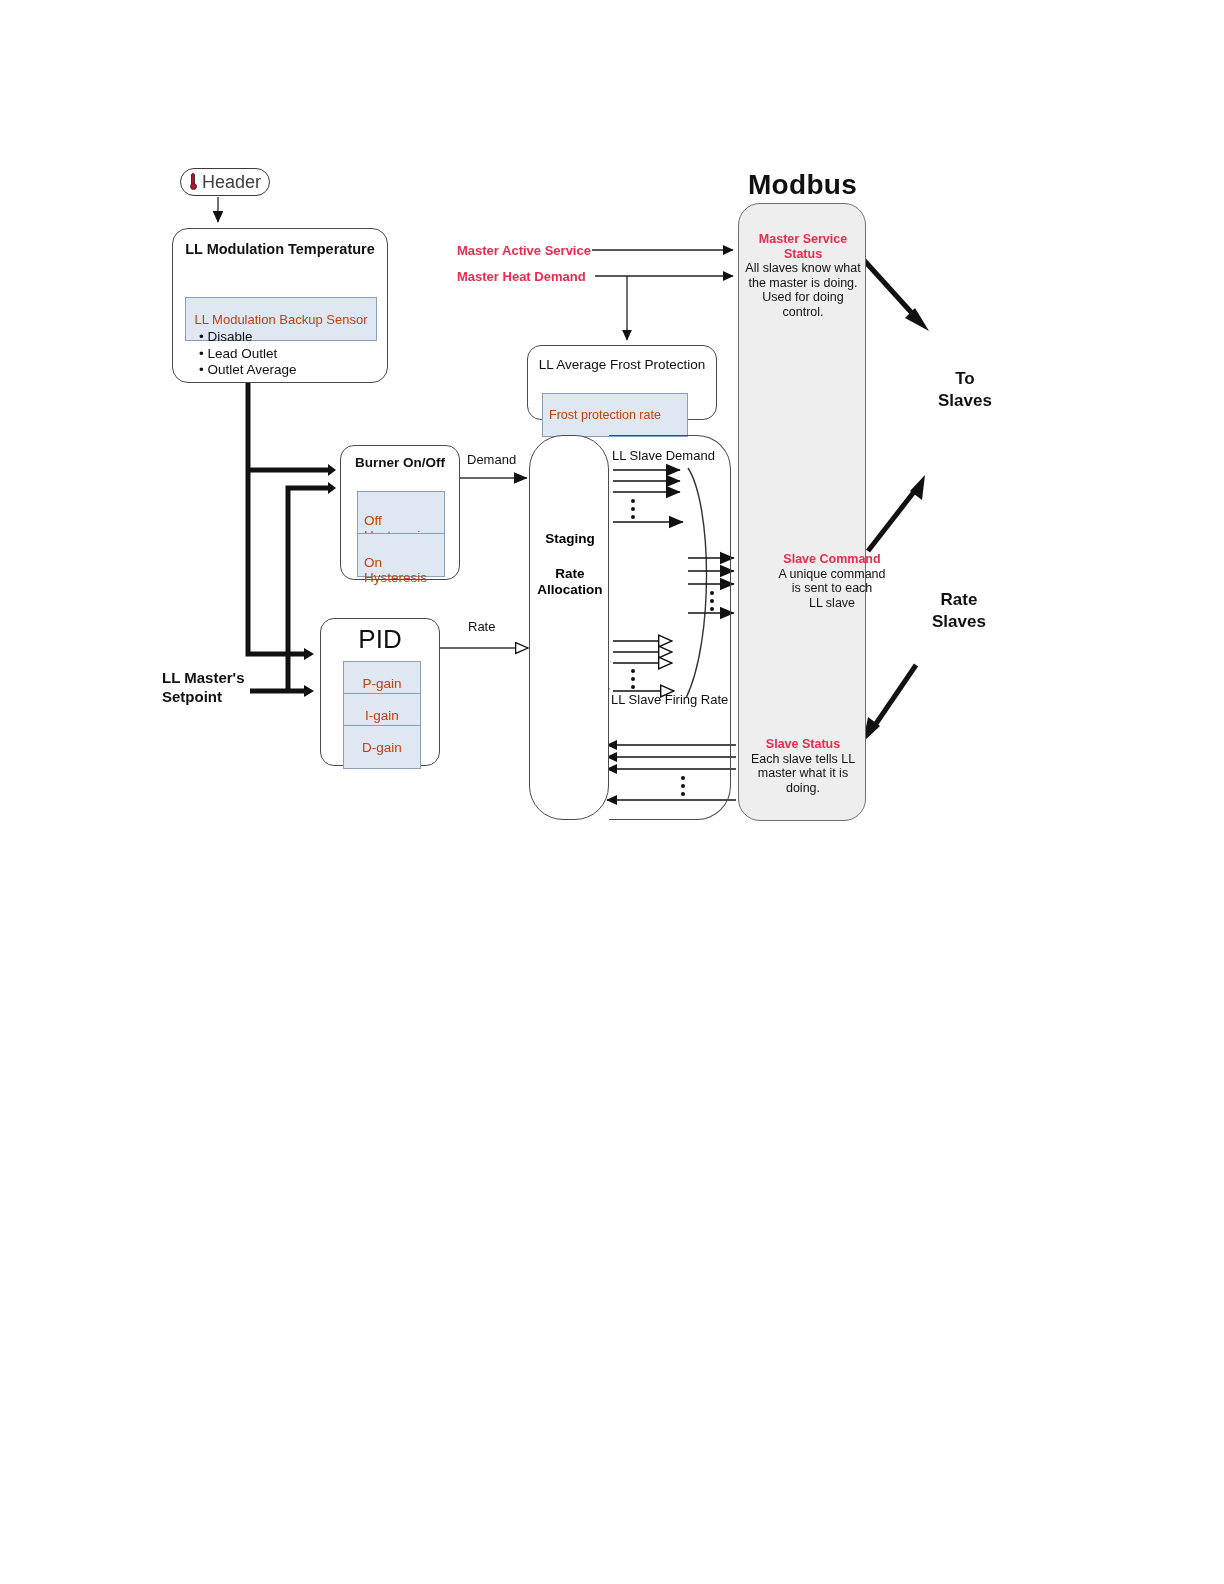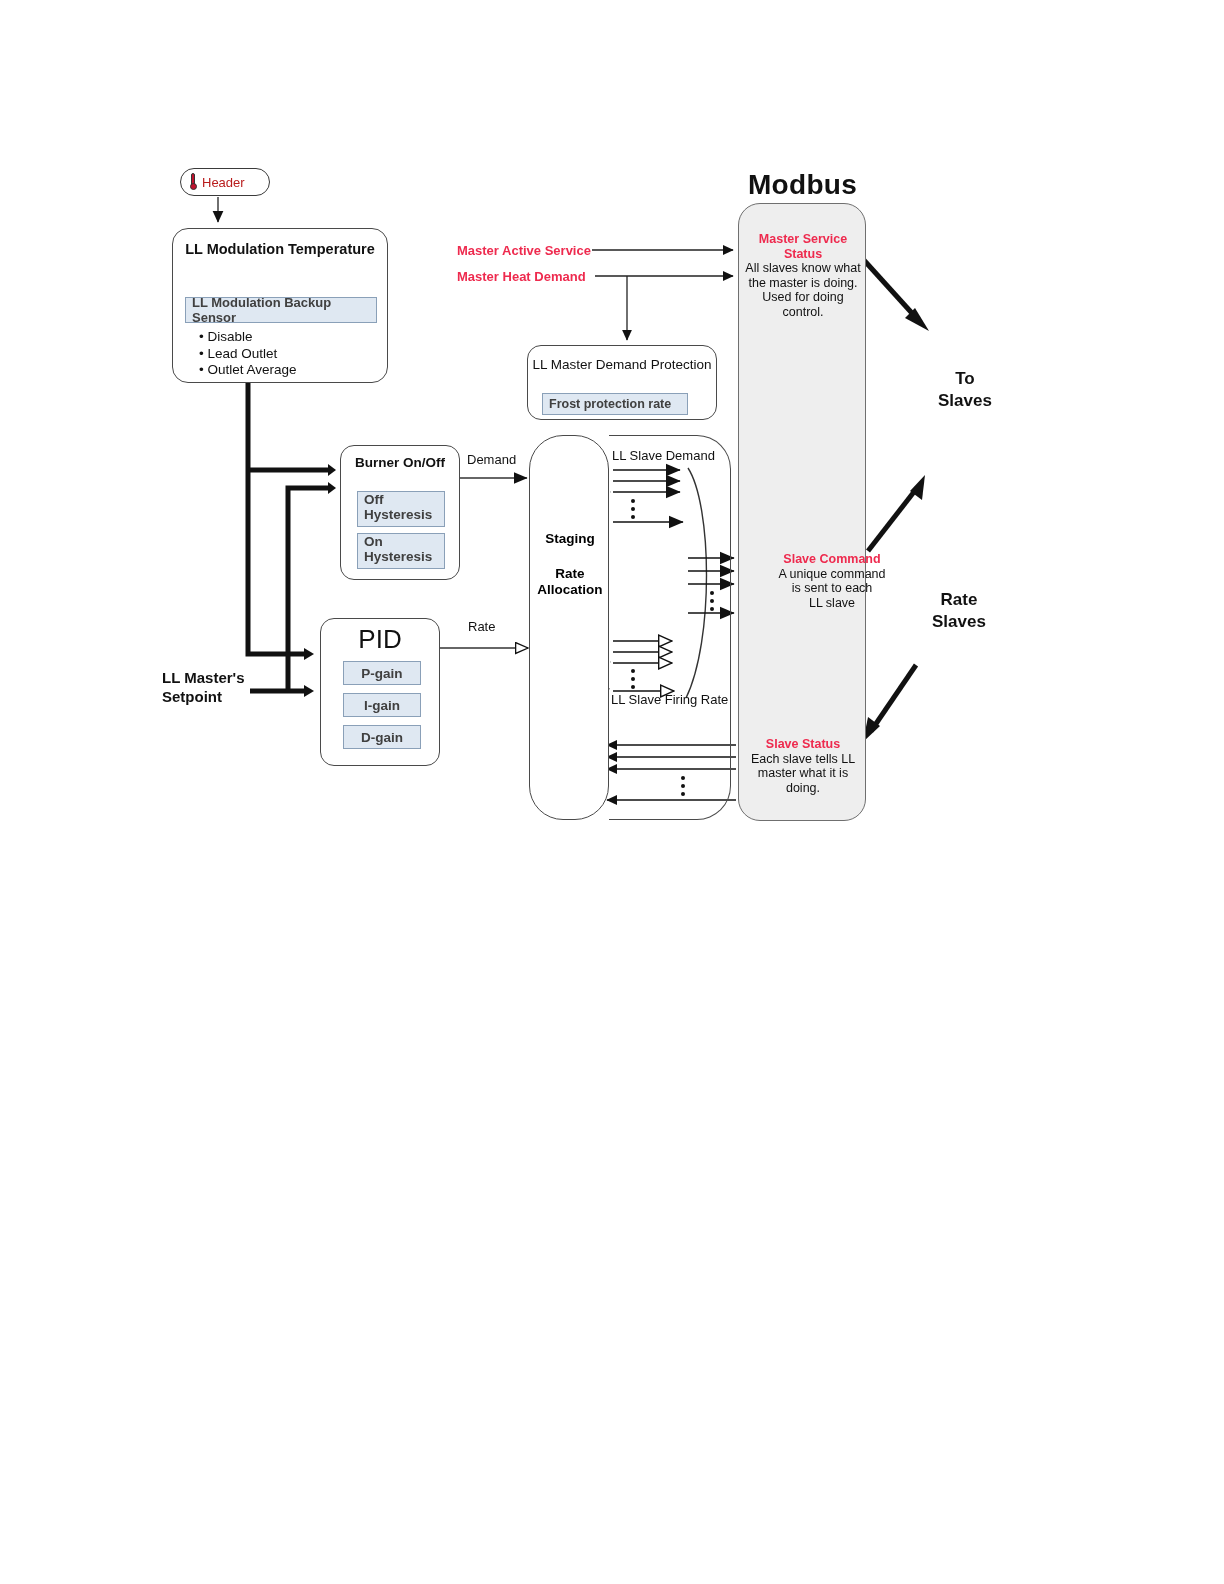--- a/index.html
+++ b/index.html
@@ -9,35 +9,35 @@
   svg#wires{position:absolute;left:0;top:0;width:1224px;height:1584px;pointer-events:none;}
 
   .node{position:absolute;box-sizing:border-box;}
 
   
   .rbox{border:1.6px solid #4a4a4a;border-radius:16px;background:#fff;}
   .rbox-sm{border:1.4px solid #4a4a4a;border-radius:14px;background:#fff;}
 
   
   .chip{background:#dfe8f2;border:1.3px solid #8aa0b8;box-sizing:border-box;
-        font-size:13.5px;line-height:15px;color:#404040;padding:0 6px;font-weight:bold;}
+        font-size:13.5px;line-height:15px;color:#c2410c;padding:21px 6px;}
 
   .ttl{font-size:14.5px;font-weight:bold;text-align:center;color:#111;}
   .ttl-lt{font-size:14.5px;font-weight:normal;text-align:center;color:#111;}
 
   .bullets{font-size:13.5px;line-height:16.5px;color:#111;padding-left:26px;}
 
   .lbl{position:absolute;font-size:13px;color:#111;white-space:nowrap;}
   .lbl-b{position:absolute;font-size:13.5px;font-weight:bold;color:#111;white-space:nowrap;}
   .red{color:#ee2a4e;font-weight:bold;}
 
   
   #header-pill{left:180px;top:168px;width:90px;height:28px;border:1.5px solid #3a3a3a;
       border-radius:14px;background:#fff;display:flex;align-items:center;gap:5px;padding-left:8px;}
-  #header-pill .htxt{font-size:13px;color:#b91c1c;text-align:right;}
+  #header-pill .htxt{font-size:18px;color:#404040;text-align:right;}
 
   .therm{width:8px;height:18px;position:relative;}
   .therm .stem{position:absolute;left:2px;top:0;width:4px;height:13px;background:#c0122e;
       border:1px solid #333;border-radius:2px 2px 0 0;box-sizing:border-box;}
   .therm .bulb{position:absolute;left:0.5px;top:10px;width:7px;height:7px;background:#c0122e;
       border:1px solid #333;border-radius:50%;box-sizing:border-box;}
 
   
   #mod-temp{left:172px;top:228px;width:216px;height:155px;}
   #mod-temp .ttl{margin-top:12px;}
@@ -235,21 +235,21 @@
   </div>
 
   <div class="node rbox-sm" id="pid">
     <div class="pidttl">PID</div>
     <div class="chip center" id="pid-p">P-gain</div>
     <div class="chip center" id="pid-i">I-gain</div>
     <div class="chip center" id="pid-d">D-gain</div>
   </div>
 
   <div class="node rbox-sm" id="frost">
-    <div class="ttl-lt">LL Master Demand Protection</div>
+    <div class="ttl-lt">LL Average Frost Protection</div>
     <div class="chip" id="frost-chip">Frost protection rate</div>
   </div>
 
   <div class="node" id="staging">
     <div id="stg-l1">Staging</div>
     <div id="stg-l2">
       <span>Rate</span><br>
       <span>Allocation</span>
     </div>
   </div>

